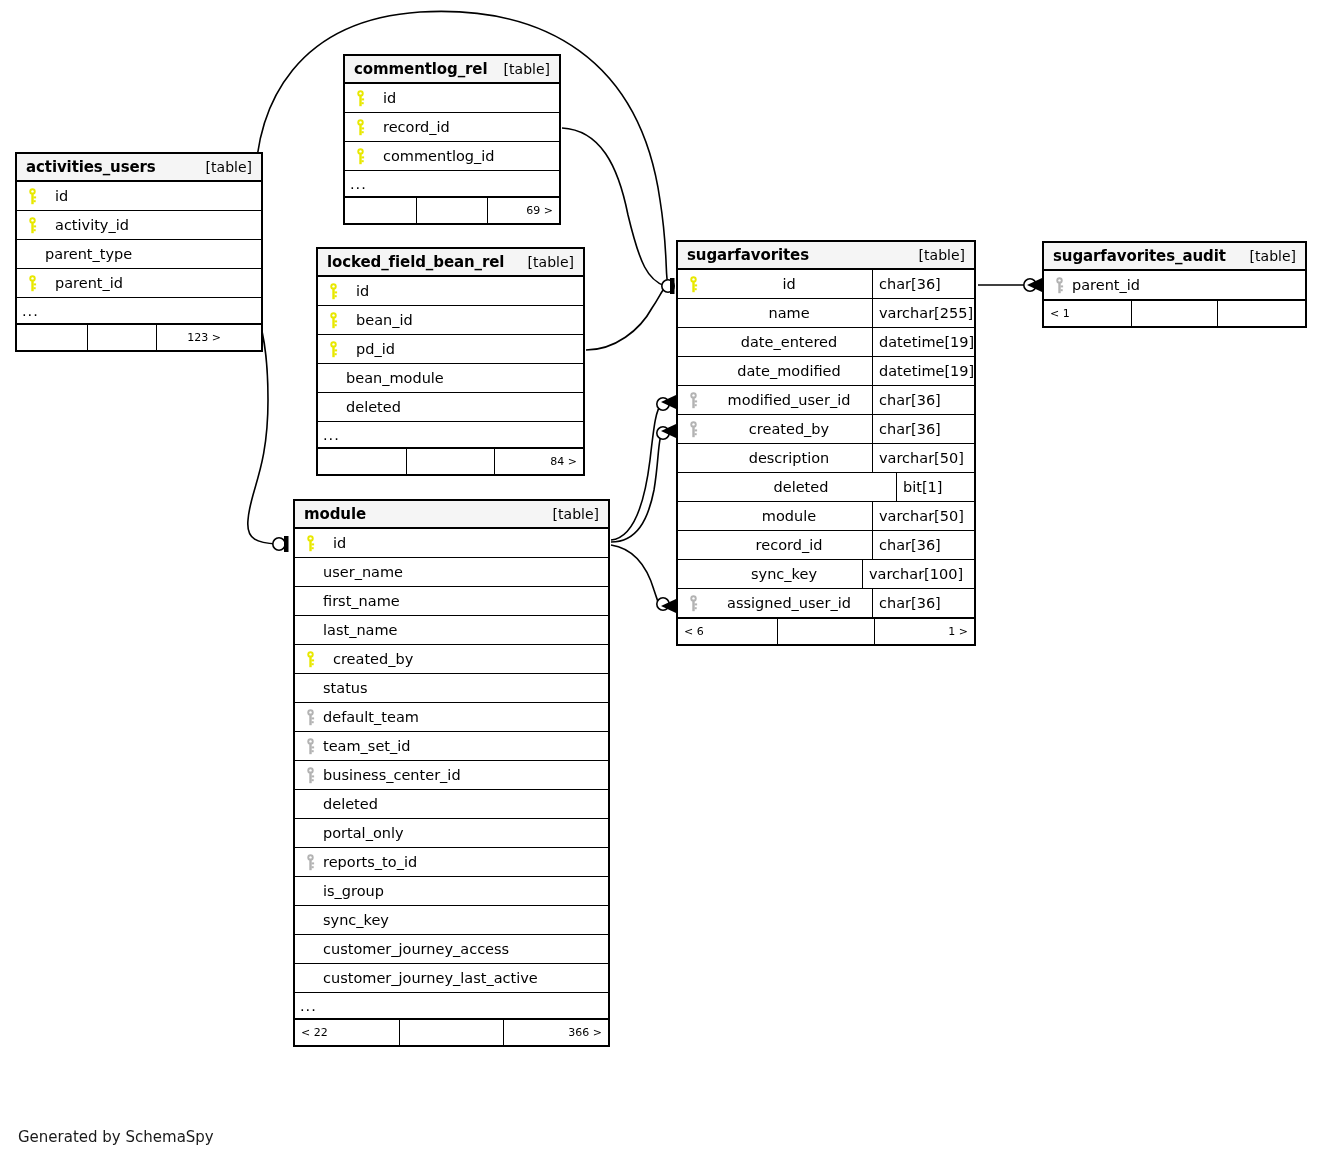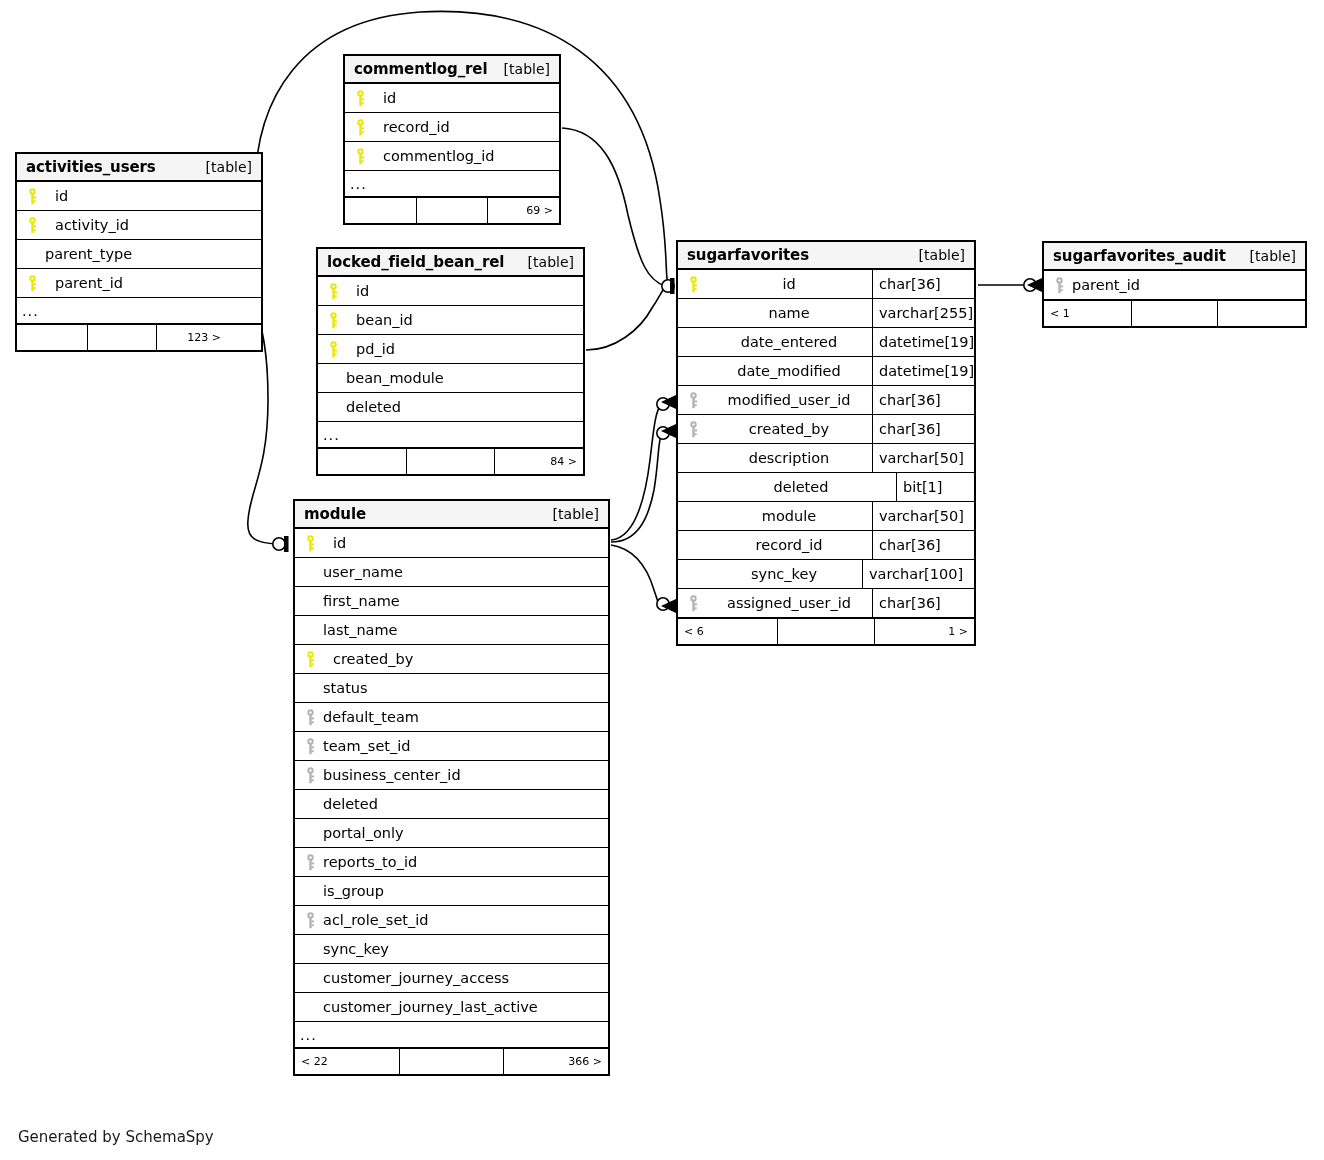--- a/index.html
+++ b/index.html
@@ -450,32 +450,20 @@
           <span class="col-name">reports_to_id</span>
         </div>
         <div class="col-row">
           <span class="col-keycell">
             <span style="display:inline-block;width:11px;height:16px;"></span>
           </span>
           <span class="col-name">is_group</span>
         </div>
         <div class="col-row">
           <span class="col-keycell">
-            <svg class="key-icon" width="11" height="17" viewBox="0 0 11 17">
-              <circle cx="5.5" cy="3.4" r="3.2" fill="#b3b3b3"></circle>
-              <circle cx="5.5" cy="3.4" r="1.2" fill="#ffffff"></circle>
-              <rect x="4.3" y="5.2" width="2.4" height="11" fill="#b3b3b3"></rect>
-              <rect x="6.5" y="8.4" width="2.6" height="2" fill="#b3b3b3"></rect>
-              <rect x="6.5" y="12.2" width="2.2" height="2" fill="#b3b3b3"></rect>
-            </svg>
-          </span>
-          <span class="col-name">acl_role_set_id</span>
-        </div>
-        <div class="col-row">
-          <span class="col-keycell">
             <span style="display:inline-block;width:11px;height:16px;"></span>
           </span>
           <span class="col-name">sync_key</span>
         </div>
         <div class="col-row">
           <span class="col-keycell">
             <span style="display:inline-block;width:11px;height:16px;"></span>
           </span>
           <span class="col-name">customer_journey_access</span>
         </div>

